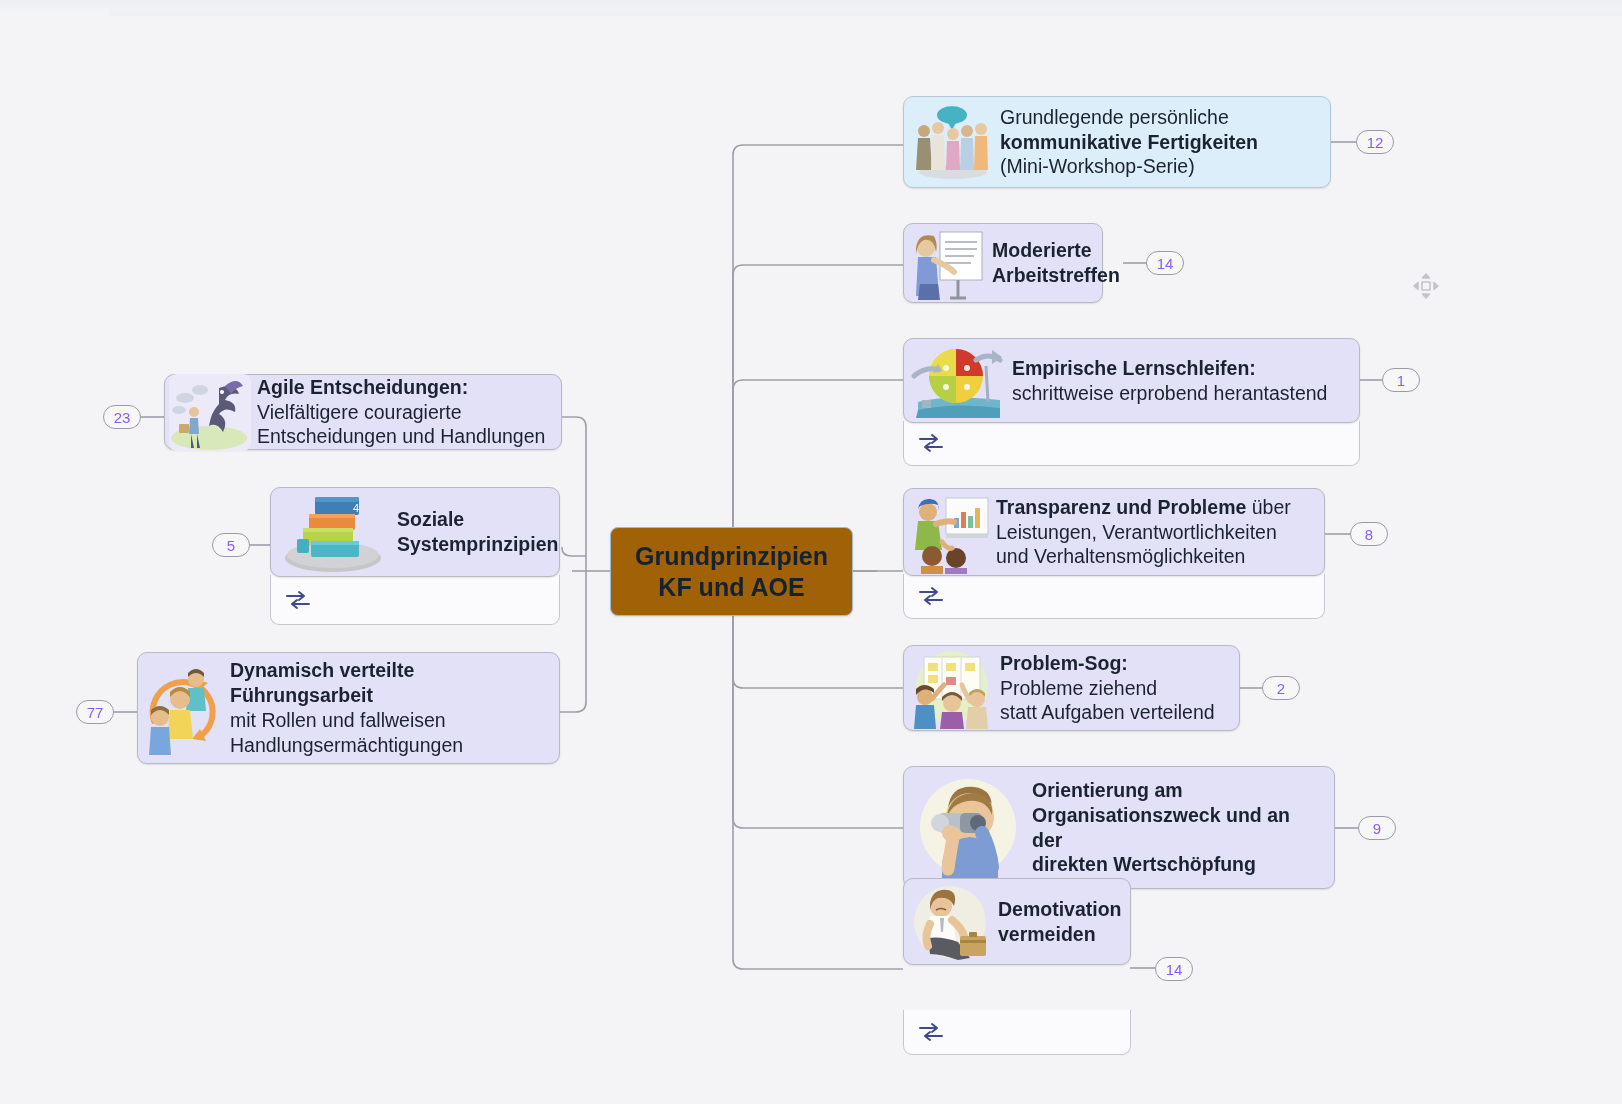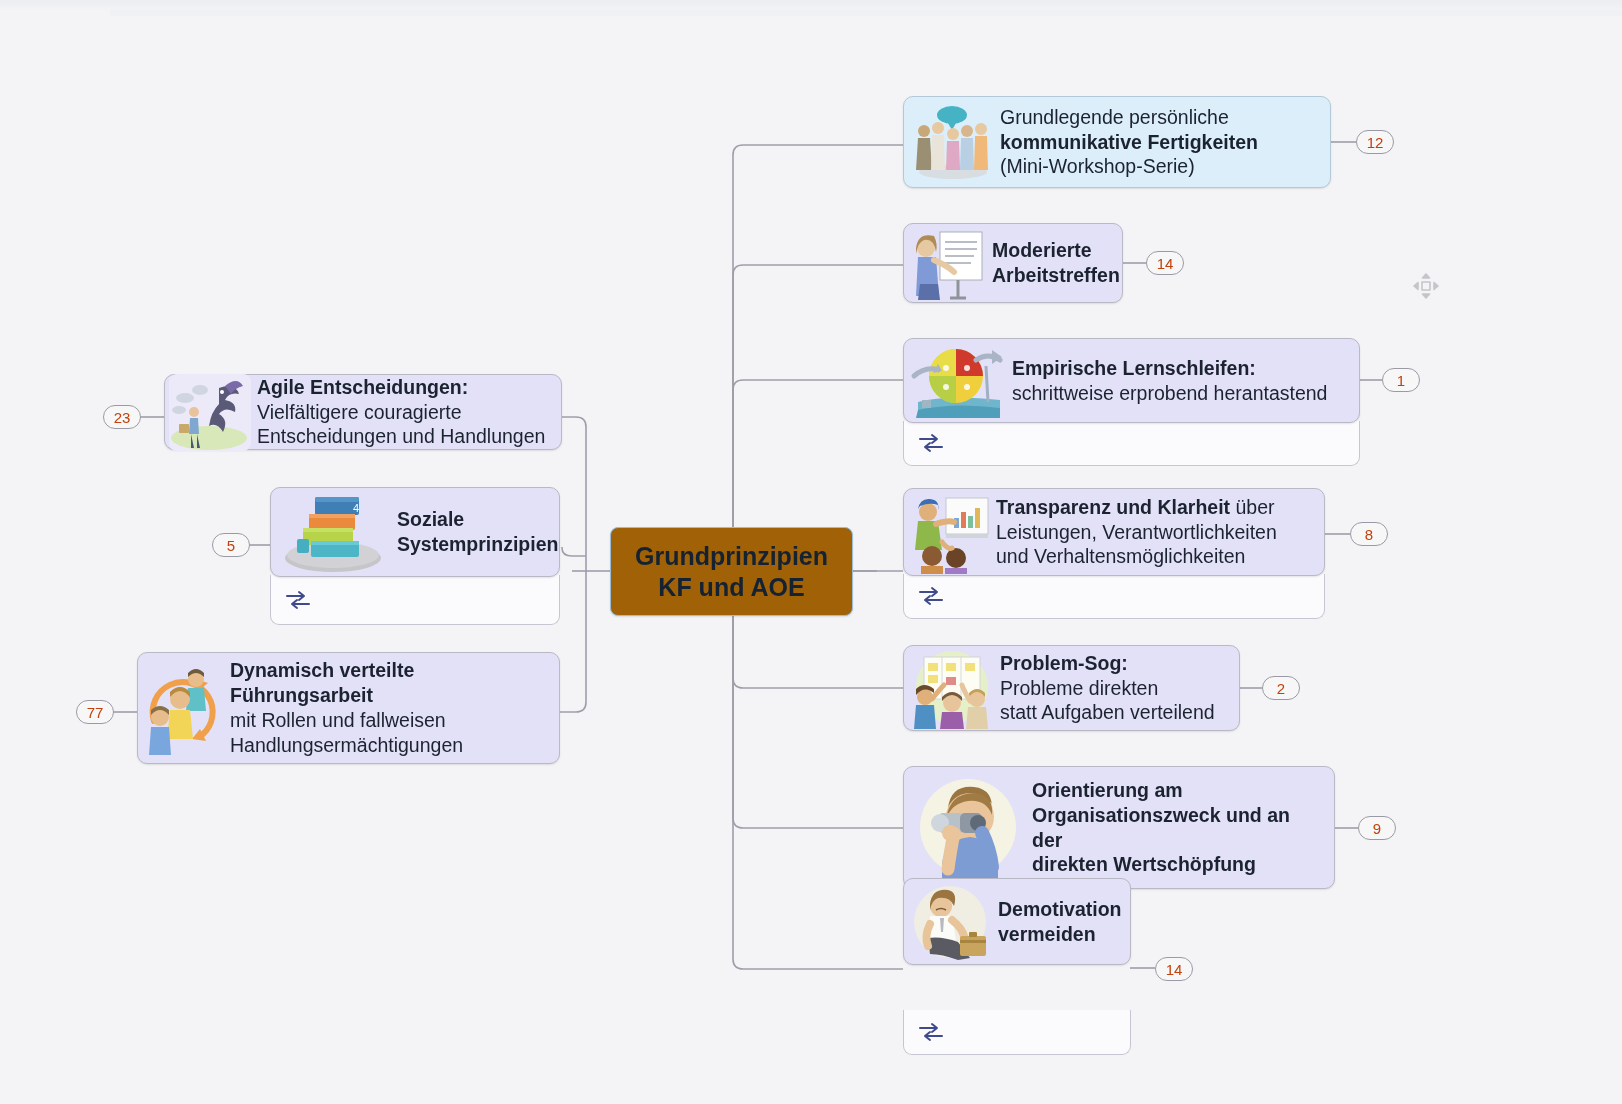--- a/index.html
+++ b/index.html
@@ -94,21 +94,21 @@
   
   .badge {
     position: absolute;
     box-sizing: border-box;
     height: 24px;
     min-width: 38px;
     padding: 0 7px;
     border: 1px solid #9a9aa6;
     border-radius: 12px;
     background: #f7f7f8;
-    color: #c2410c;
+    color: #8b5cf6;
     font-size: 15px;
     display: flex;
     align-items: center;
     justify-content: center;
   }
 
   
   #movecursor {
     position: absolute;
     left: 1411px; top: 271px;
@@ -282,21 +282,21 @@
     <div class="txt">
       <div>Grundlegende persönliche</div>
       <div class="b">kommunikative Fertigkeiten</div>
       <div>(Mini-Workshop-Serie)</div>
     </div>
   </div>
   <div class="badge" style="left:1356px; top:130px;">
     <span>12</span>
   </div>
 
-  <div class="node" style="left:903px; top:223px; width:220px; height:80px;">
+  <div class="node" style="left:903px; top:223px; width:200px; height:80px;">
     <div class="ill" style="width:80px; height:78px; margin-left:4px;">
       <svg width="80" height="78" viewBox="0 0 80 78">
         <rect x="32" y="8" width="42" height="48" fill="#ffffff" stroke="#aab0b8"></rect>
         <g stroke="#b9bec6" stroke-width="2">
           <path d="M37 18 H69"></path>
             <path d="M37 25 H69"></path>
             <path d="M37 32 H66"></path>
             <path d="M37 39 H63"></path>
         </g>
         <path d="M50 56 L50 74" stroke="#8e949c" stroke-width="3"></path>
@@ -374,21 +374,21 @@
         <path d="M28 34 Q40 30 46 32" stroke="#e0b07a" stroke-width="6" fill="none" stroke-linecap="round"></path>
         <circle cx="24" cy="66" r="10" fill="#8a5a33"></circle>
         <path d="M13 76 L35 76 L35 84 L13 84 Z" fill="#cf8f4a"></path>
         <circle cx="48" cy="68" r="10" fill="#6b4428"></circle>
         <path d="M37 78 L59 78 L59 84 L37 84 Z" fill="#a07ac4"></path>
         <path d="M34 52 Q40 60 44 58" stroke="#e0b07a" stroke-width="5" fill="none" stroke-linecap="round"></path>
       </svg>
     </div>
     <div class="txt">
       <div>
-        <span class="b">Transparenz und Klarheit</span><span> über</span>
+        <span class="b">Transparenz und Probleme</span><span> über</span>
       </div>
       <div>Leistungen, Verantwortlichkeiten</div>
       <div>und Verhaltensmöglichkeiten</div>
     </div>
   </div>
   <div class="badge" style="left:1350px; top:522px;">
     <span>8</span>
   </div>
 
   <div class="node" style="left:903px; top:645px; width:337px; height:86px;">
@@ -410,21 +410,21 @@
         <path d="M34 54 Q44 42 54 54 L54 50 Q44 40 34 50 Z" fill="#7a5a3a"></path>
         <path d="M34 65 L54 65 L56 82 L32 82 Z" fill="#9a5fa8"></path>
         <circle cx="69" cy="52" r="8" fill="#e8c49a"></circle>
         <path d="M61 50 Q69 40 77 50 L77 46 Q69 38 61 46 Z" fill="#c4a05a"></path>
         <path d="M60 60 L78 60 L80 82 L58 82 Z" fill="#e0cfa8"></path>
         <path d="M62 54 Q56 44 54 38" stroke="#e8c49a" stroke-width="5" fill="none" stroke-linecap="round"></path>
       </svg>
     </div>
     <div class="txt">
       <div class="b">Problem-Sog:</div>
-      <div>Probleme direkten</div>
+      <div>Probleme ziehend</div>
       <div>statt Aufgaben verteilend</div>
     </div>
   </div>
   <div class="badge" style="left:1262px; top:676px;">
     <span>2</span>
   </div>
 
   <div class="node" style="left:903px; top:766px; width:432px; height:123px;">
     <div class="ill" style="width:120px; height:118px; margin-left:4px;">
       <svg width="120" height="118" viewBox="0 0 120 118">

